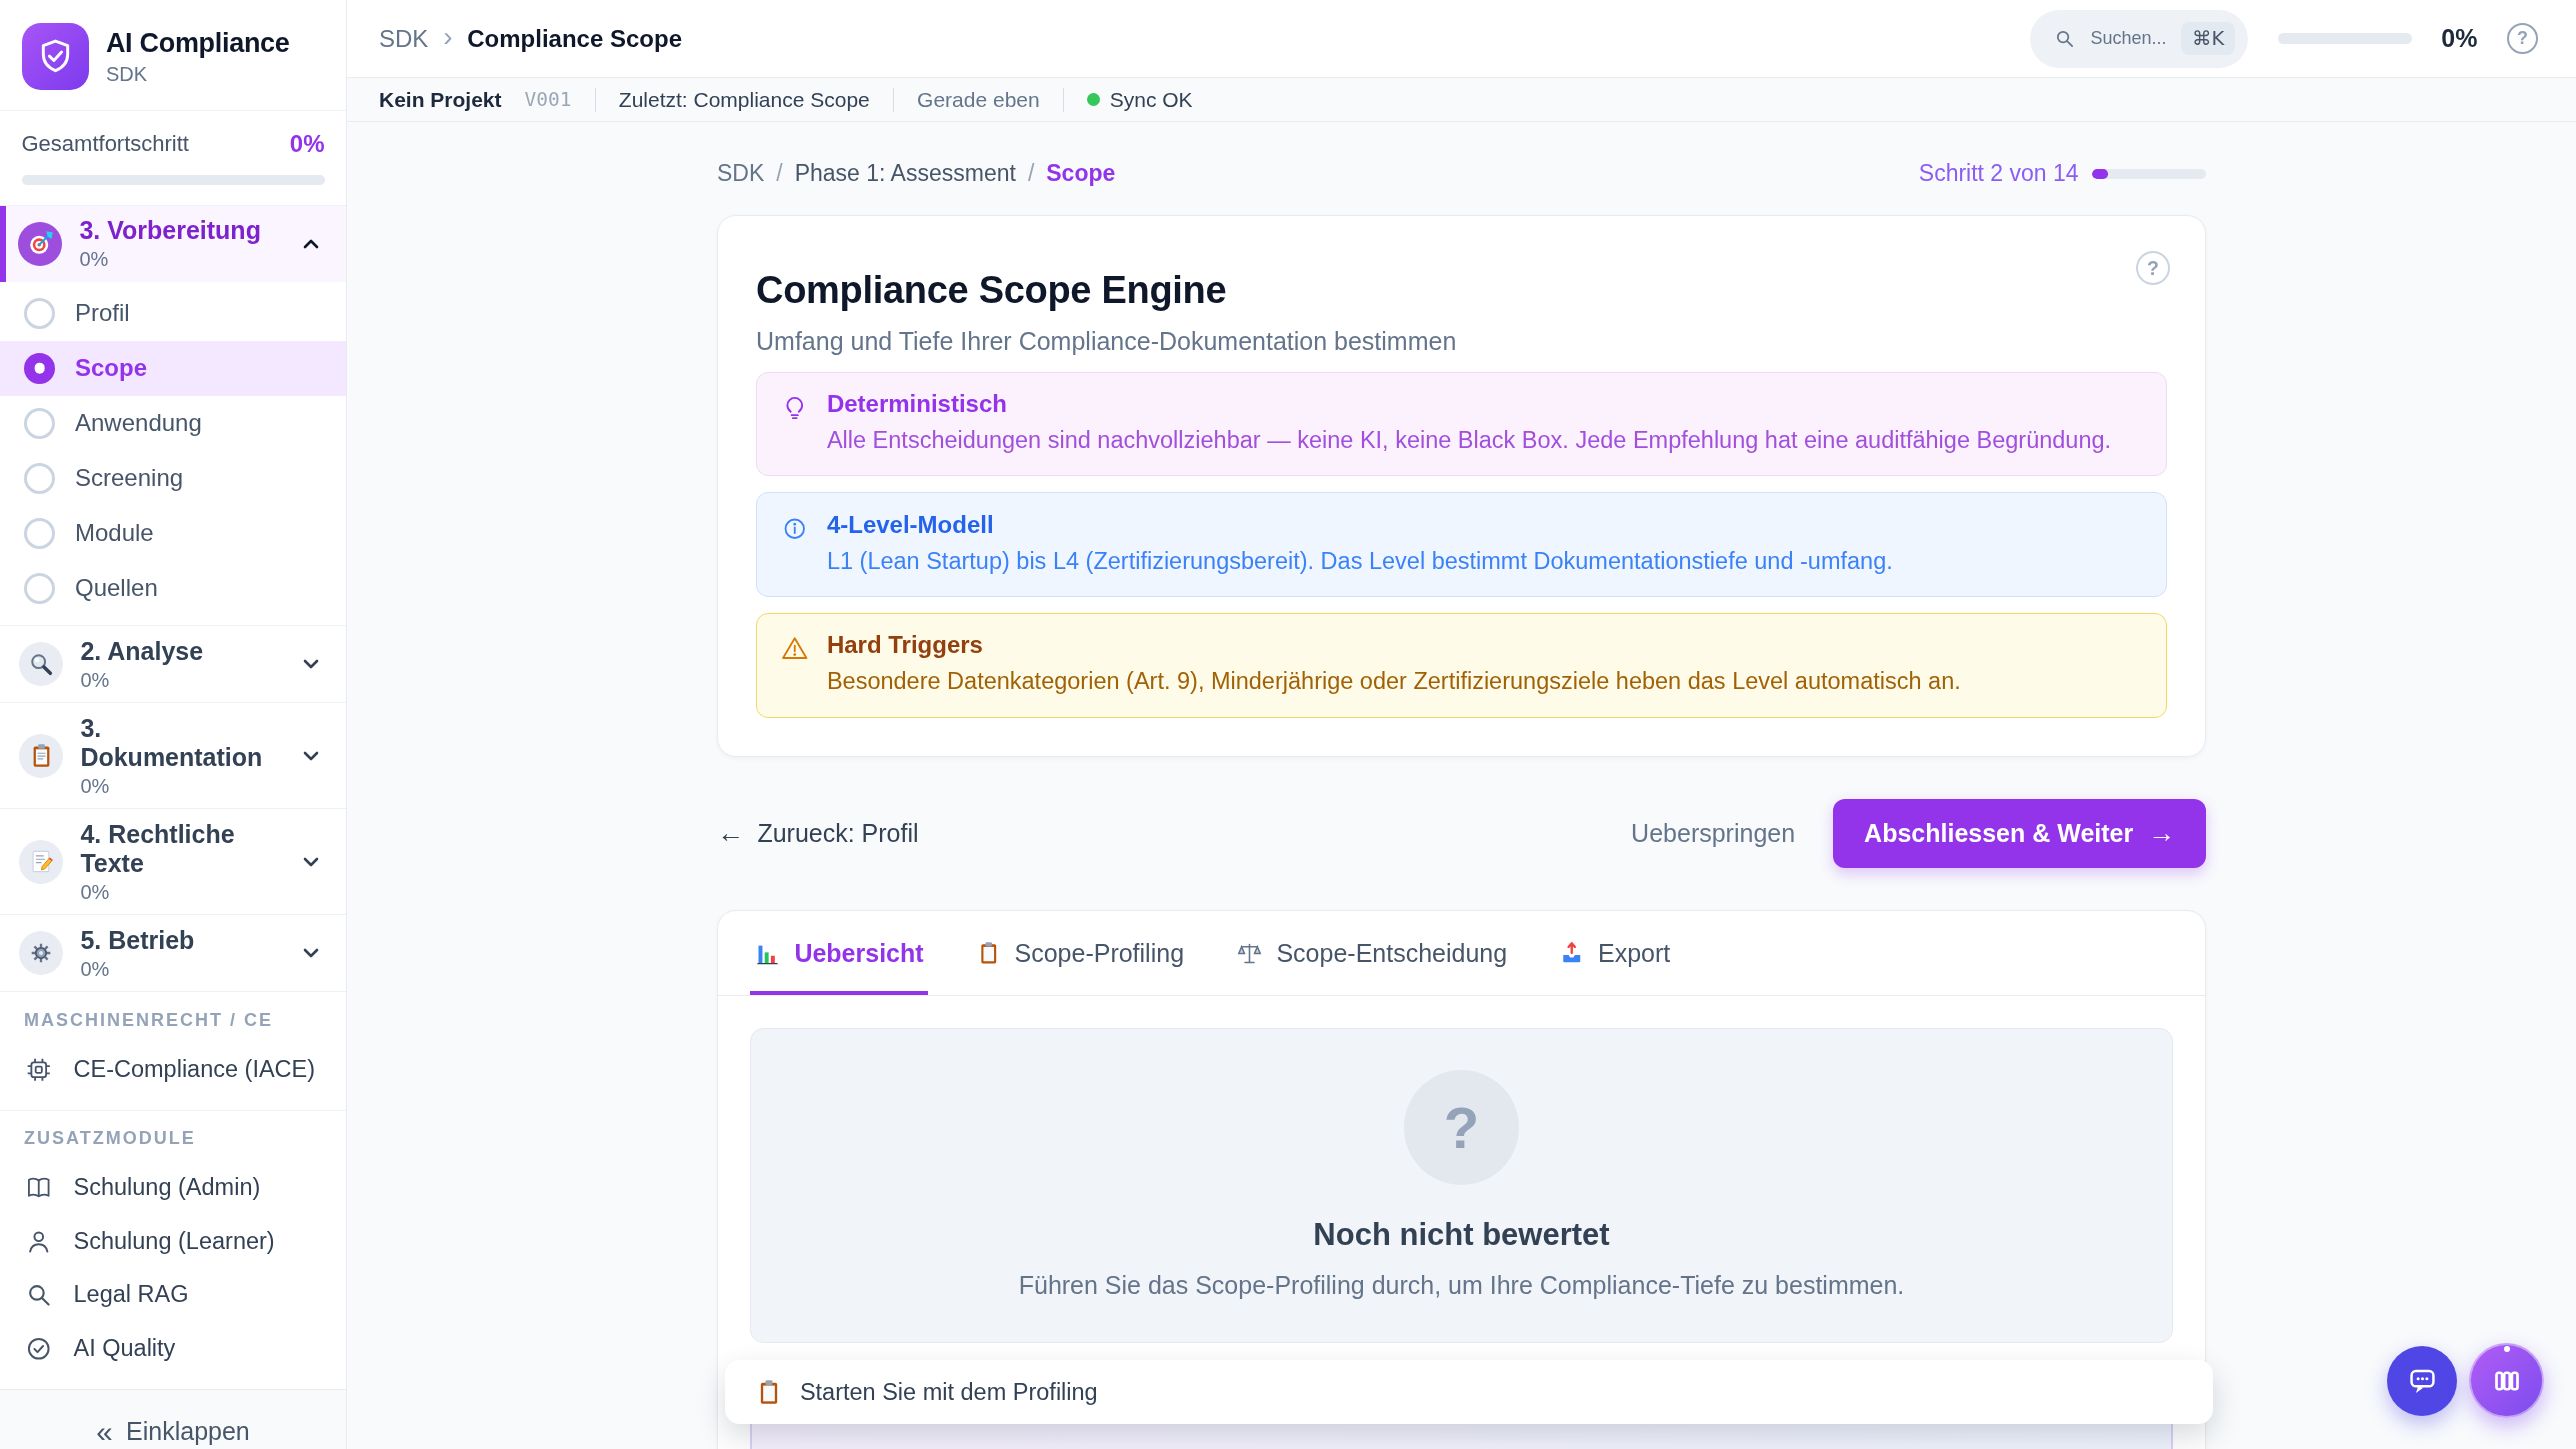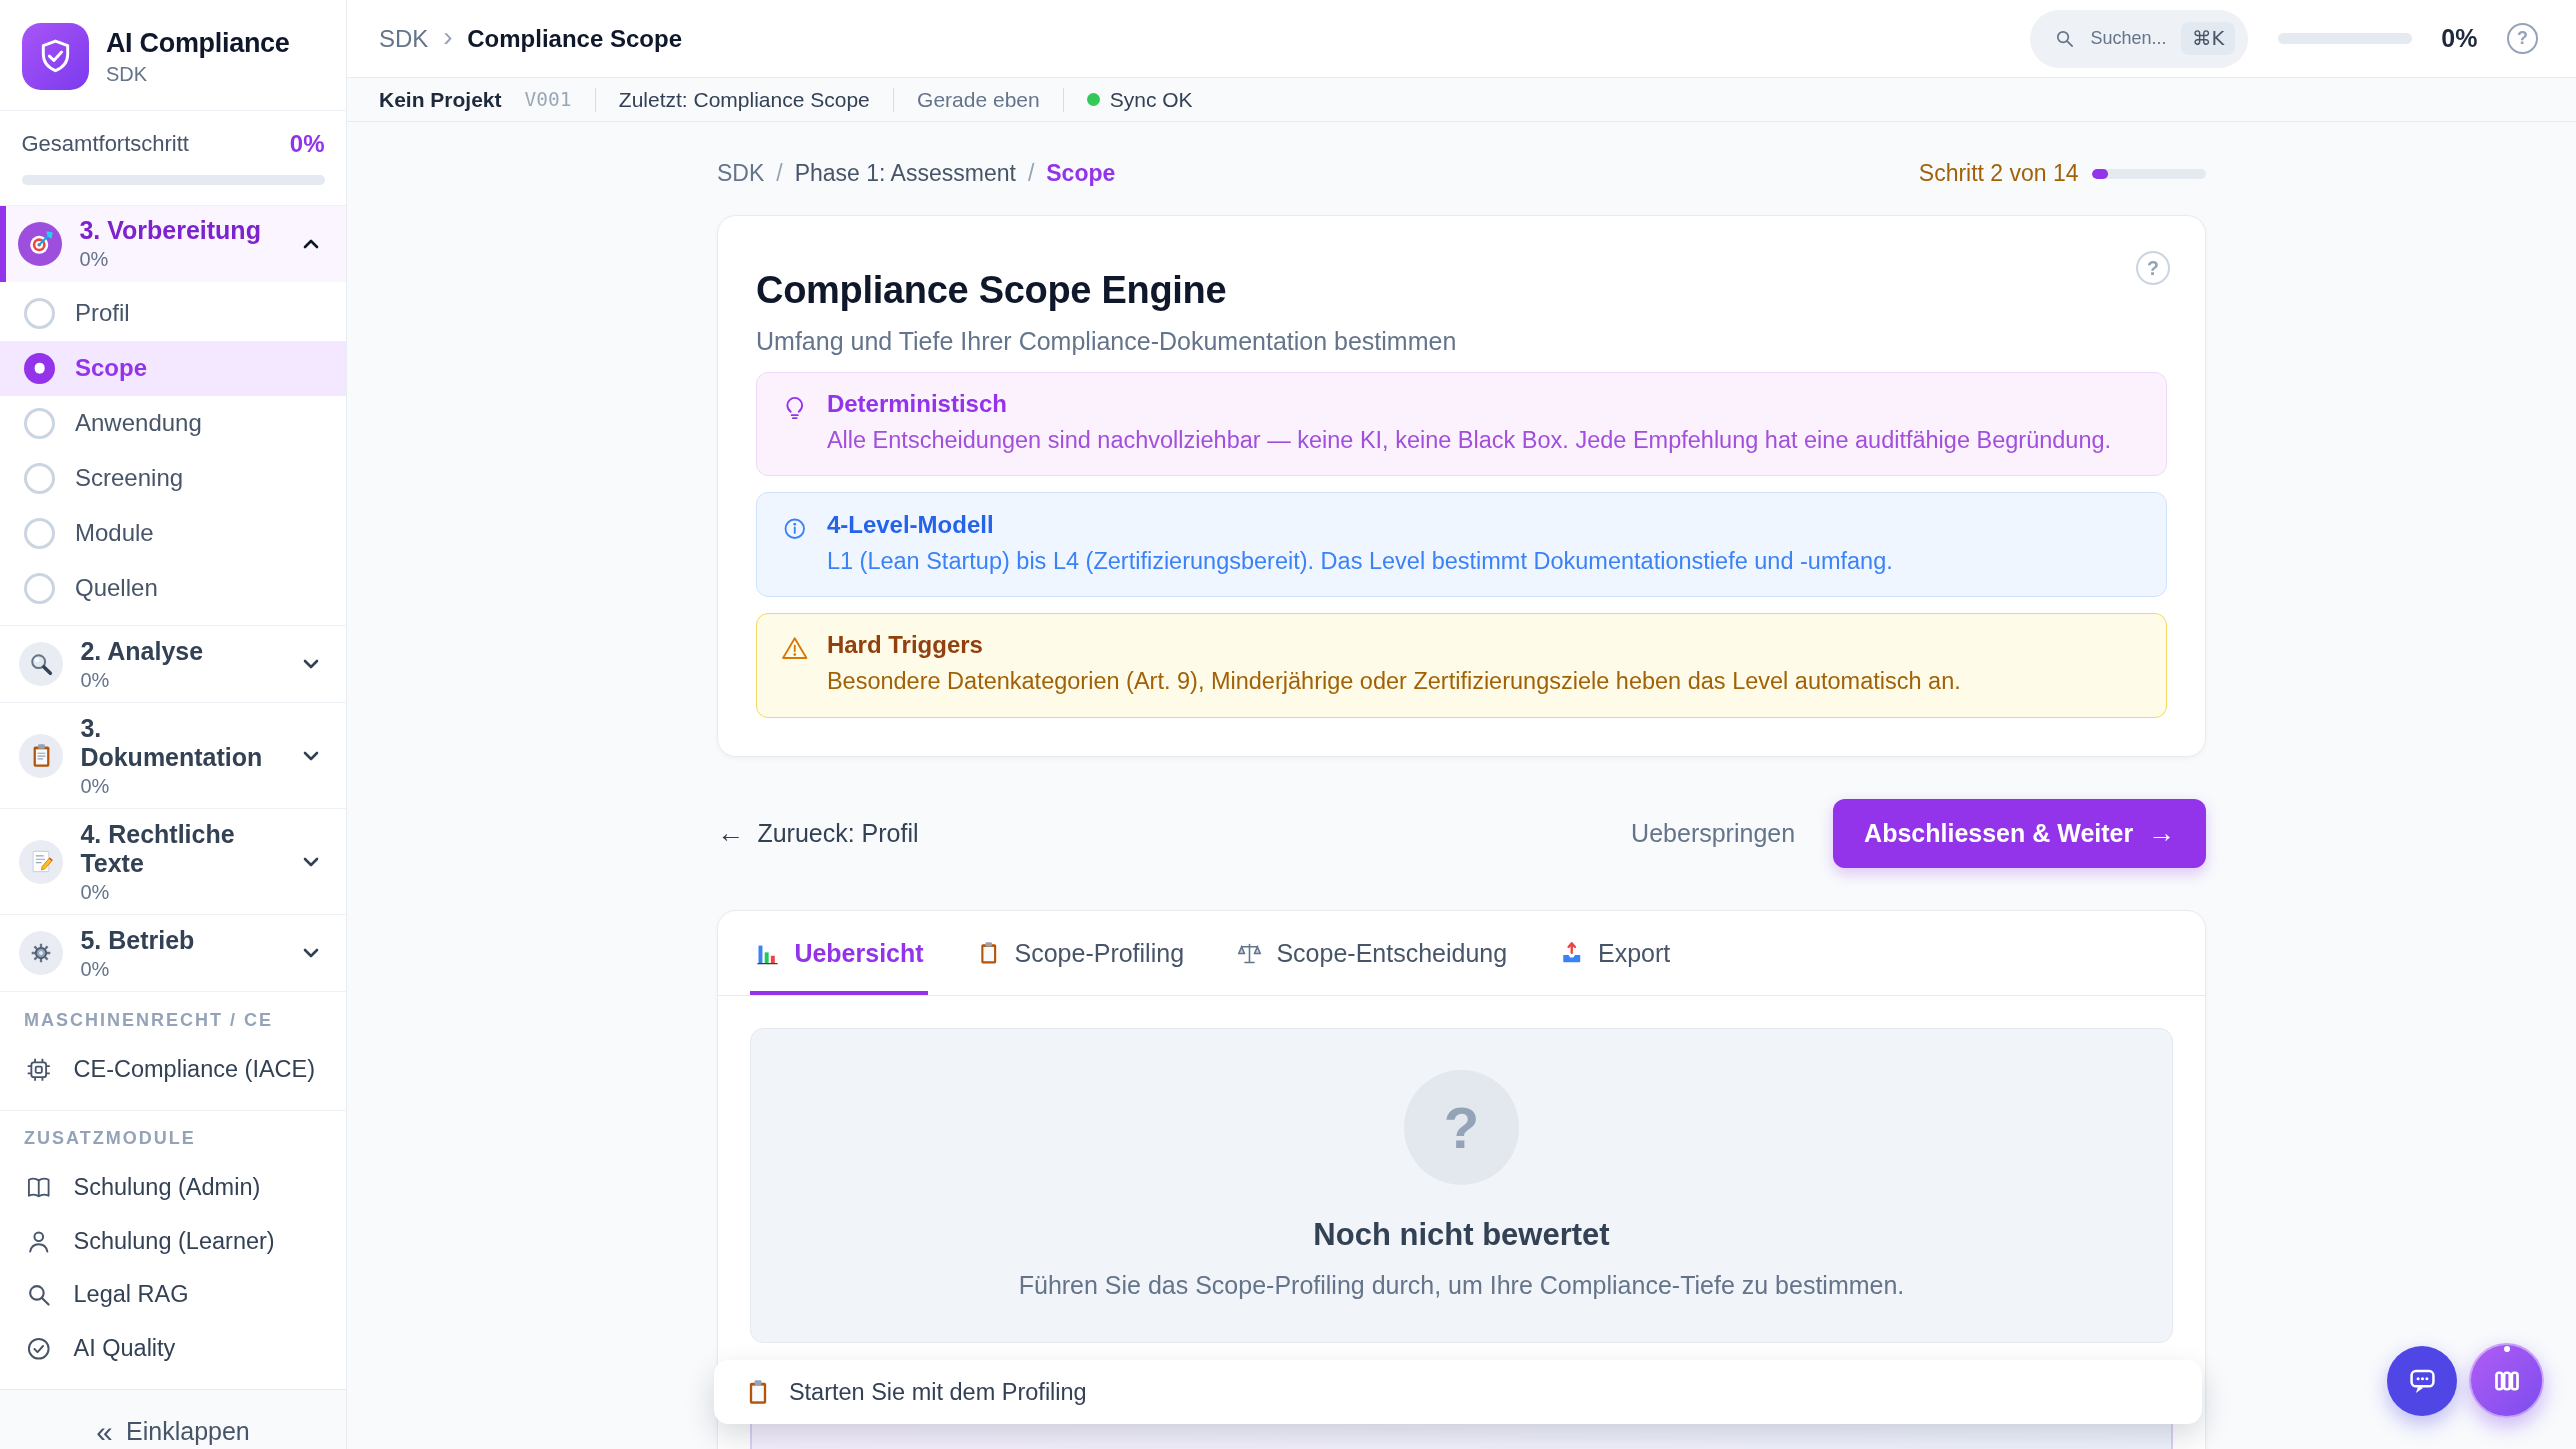--- a/index.html
+++ b/index.html
@@ -83,21 +83,21 @@
   .st-dim { font-size:21px; color:#64748b; }
   .sync { display:flex; align-items:center; gap:9.4px; }
   .dot-green { width:13.4px; height:13.4px; border-radius:50%; background:#34c759; }
 
   .content { flex:1; overflow:hidden; padding-top:38px; }
   .content-inner { width:1489px; margin:0 auto; }
   .crumbrow { display:flex; align-items:center; justify-content:space-between; }
   .crumb2 { display:flex; align-items:center; gap:12px; font-size:23px; }
   .c2-dim { color:#64748b; } .c2-sep { color:#94a3b8; } .c2-mid { color:#475569; } .c2-cur { color:#9333ea; font-weight:600; }
   .steps { display:flex; align-items:center; gap:13.4px; }
-  .step-label { font-size:23px; color:#a16207; }
+  .step-label { font-size:23px; color:#8b5cf6; }
   .step-track { width:114px; height:10px; background:#e5e9f0; border-radius:5.4px; overflow:hidden; }
 
   .card { background:#fff; border:1.3px solid #e8ecf1; border-radius:19px; box-shadow:0 1.3px 4px rgba(15,23,42,.04); }
   .engine-card { margin-top:28px; padding:53px 38px 38px 38px; position:relative; }
   .engine-title { font-size:38px; font-weight:800; letter-spacing:-0.3px; color:#0f172a; }
   .engine-sub { font-size:25px; color:#64748b; margin-top:14.8px; }
   .engine-help { position:absolute; top:35px; right:35px; width:34px; height:34px; border-radius:50%; border:2.7px solid #cbd5e1; color:#94a3b8; font-size:19.5px; font-weight:700; display:flex; align-items:center; justify-content:center; cursor:pointer; }
 
   .note { border-radius:12px; padding:17.4px 23px 20px 23px; display:flex; gap:17.4px; margin-top:16px; border:1.3px solid transparent; }
   .note-icon { flex:none; margin-top:2.7px; }
@@ -122,21 +122,21 @@
   .tab { display:flex; align-items:center; gap:13.4px; padding:28px 4px 23px 4px; font-size:25px; color:#475569; cursor:pointer; border-bottom:4.7px solid transparent; }
   .tab.active { color:#9333ea; font-weight:700; border-bottom-color:#9333ea; }
 
   .empty-box { margin:32px; height:315px; background:#f1f4f8; border:1.3px solid #e4e9ef; border-radius:13.4px; display:flex; flex-direction:column; align-items:center; justify-content:center; }
   .q-circle { width:115px; height:115px; border-radius:50%; background:#e3e8ee; display:flex; align-items:center; justify-content:center; font-size:58px; font-weight:700; color:#94a3b8; }
   .empty-title { margin-top:32px; font-size:31px; font-weight:700; color:#334155; }
   .empty-text { margin-top:17.4px; font-size:25px; color:#64748b; }
 
   .callout { margin:5.4px 32px 0 32px; border:2px solid #dcd0f7; border-radius:13.4px; background:linear-gradient(135deg,#f6f0fe 0%,#eef4fd 100%); padding:87px 38px 40px 38px; display:flex; align-items:flex-start; gap:40px; height:255px; }
 
-  .toast { position:absolute; left:367px; top:1360px; width:1488px; height:64px; background:#fff; border-radius:14.8px; box-shadow:0 12px 30px rgba(15,23,42,.16); display:flex; align-items:center; gap:17.4px; padding:0 29.5px; z-index:5; }
+  .toast { position:absolute; left:378px; top:1360px; width:1488px; height:64px; background:#fff; border-radius:14.8px; box-shadow:0 12px 30px rgba(15,23,42,.16); display:flex; align-items:center; gap:17.4px; padding:0 29.5px; z-index:5; }
   .toast-text { font-size:23.5px; color:#334155; }
 
   .fabs { position:absolute; right:32px; bottom:31px; display:flex; align-items:center; gap:12px; z-index:6; }
   .fab { border-radius:50%; display:flex; align-items:center; justify-content:center; cursor:pointer; }
   .fab-chat { width:70px; height:70px; background:#4f46e5; box-shadow:0 8px 20px rgba(79,70,229,.35); }
   .fab-cols { width:75px; height:75px; background:linear-gradient(135deg,#b15cf5,#7c4dee); border:2.7px solid rgba(255,255,255,.45); box-shadow:0 8px 20px rgba(124,58,237,.35); position:relative; }
   .fab-cols::after { content:""; position:absolute; top:1.3px; left:50%; transform:translateX(-50%); width:6px; height:6px; border-radius:50%; background:#fff; }
 
   svg { display:block; }
 </style>

